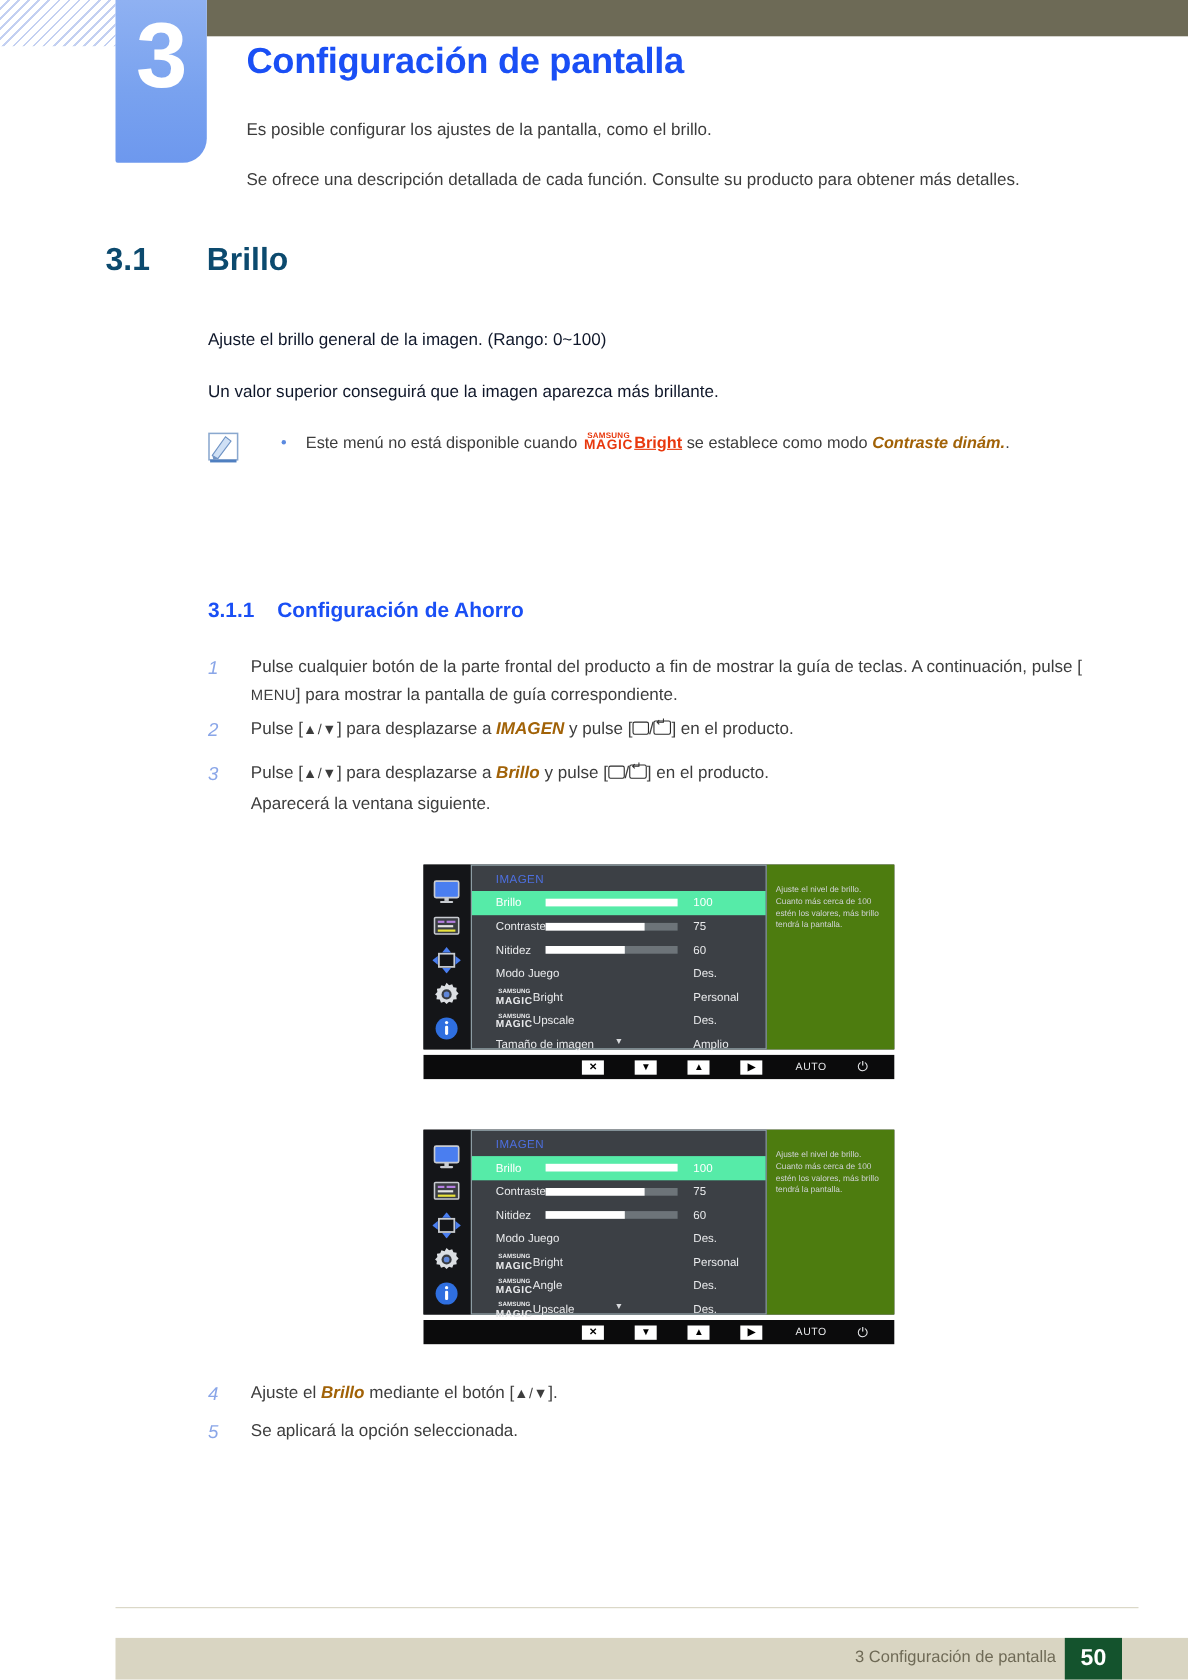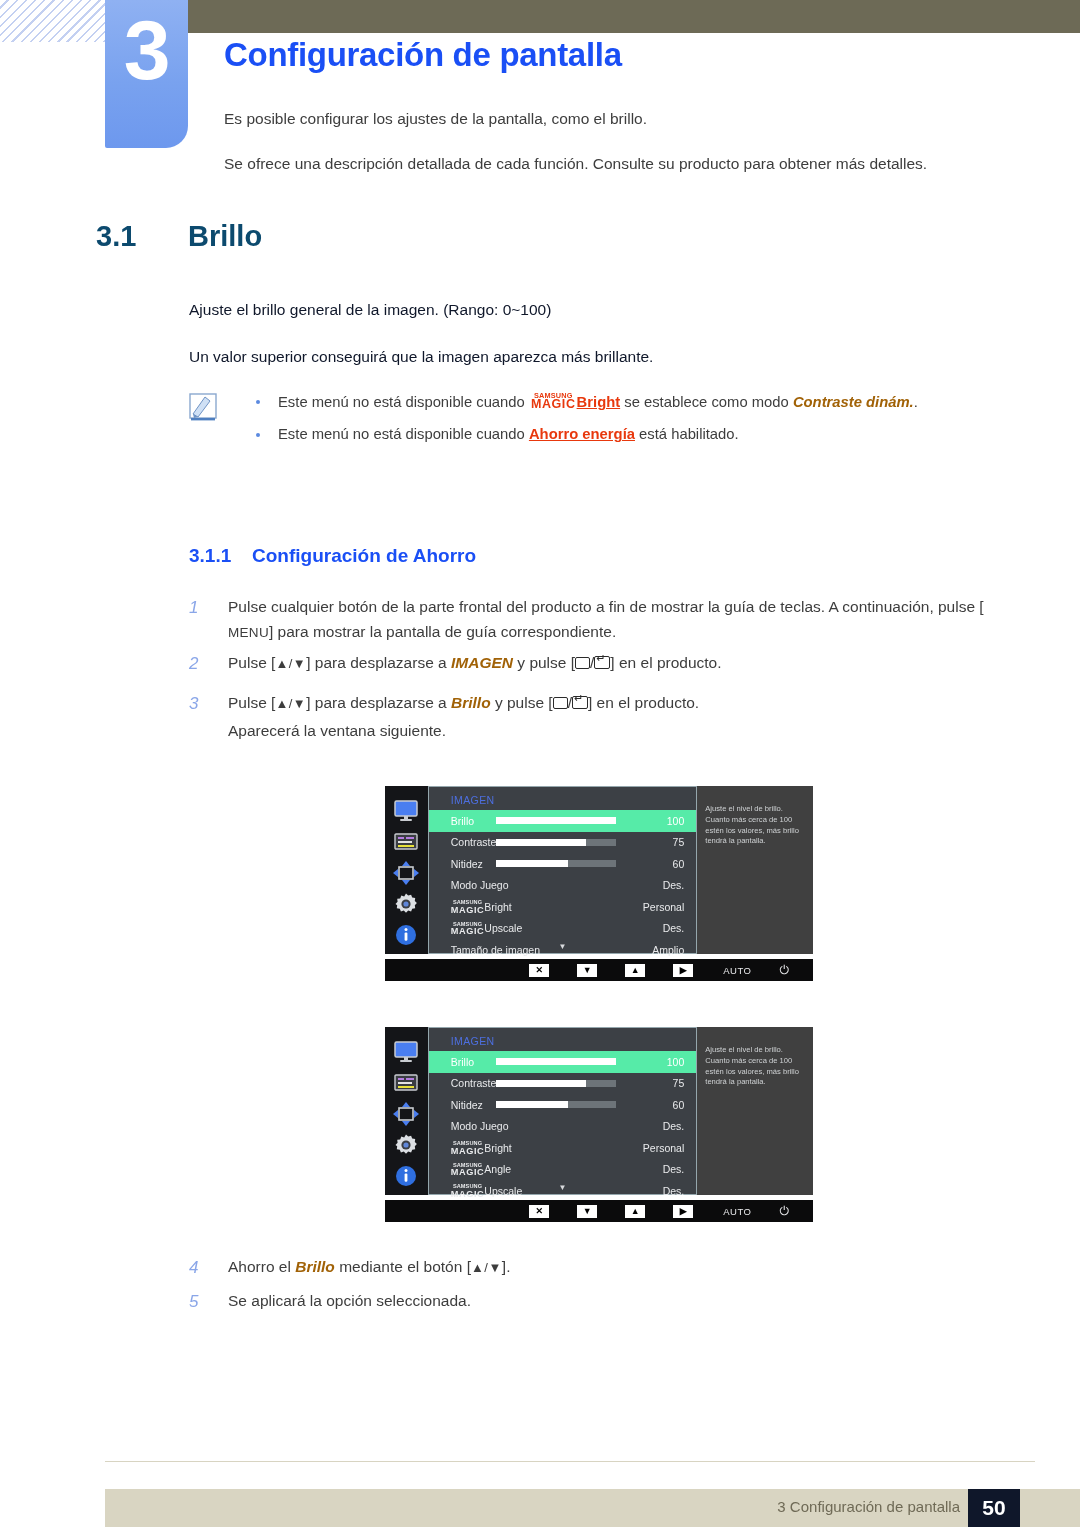--- a/index.html
+++ b/index.html
@@ -284,26 +284,26 @@
     margin-right: 14px;
   }
   .osd-row.sel .osd-bar { background: rgba(255,255,255,.35); }
   .osd-bar > span {
     display: block;
     height: 100%;
     background: #ffffff;
   }
   .osd-val {
     width: 54px;
-    text-align: right;
+    text-align: left;
     font-size: 10.5px;
   }
   .osd-help {
     width: 128px;
-    background: #404040;
+    background: #4d7c0f;
     color: #cfd2d4;
     font-size: 7.6px;
     line-height: 1.42;
     padding: 18px 8px 0 8px;
     box-sizing: border-box;
   }
   .osd-down {
     position: absolute;
     left: 50%;
     bottom: 2px;
@@ -385,21 +385,21 @@
   .foot-text {
     position: absolute;
     right: 120px; top: 1498px;
     font-size: 15px;
     color: #6f6a56;
   }
   .foot-page {
     position: absolute;
     left: 968px; top: 1489px;
     width: 52px; height: 38px;
-    background: #0f172a;
+    background: #14532d;
     color: #ffffff;
     font-size: 21px;
     font-weight: 700;
     display: flex;
     align-items: center;
     justify-content: center;
   }
 </style>
 </head>
 <body>
@@ -428,23 +428,20 @@
     <path d="M5 22 L10 25 L6 26 Z" fill="#6f93c4"></path>
     <rect x="3" y="26" width="24" height="2.4" fill="#4f7fc0"></rect>
   </svg>
 </div>
 <div class="note-list">
 
   <div class="note-item">
     <span>Este menú no está disponible cuando </span><span class="magic"><span class="sam">SAMSUNG</span><span class="mag">MAGIC</span></span><span class="hl-ul">Bright</span><span> se establece como modo </span><span class="hl-red">Contraste dinám.</span><span>.</span>
   </div>
 
-  <div class="note-item">
-    <span>Este menú no está disponible cuando </span><span class="hl-ul">Ahorro energía</span><span> está habilitado.</span>
-  </div>
 
 
 </div>
 
 <div class="h3">
   <span class="h3num">3.1.1</span><span>Configuración de Ahorro</span>
 </div>
 
 <div class="step s1">
   <span class="num">1</span><span>Pulse cualquier botón de la parte frontal del producto a fin de mostrar la guía de teclas. A continuación, pulse [</span><span class="key">MENU</span><span>] para mostrar la pantalla de guía correspondiente.</span>
@@ -706,21 +703,21 @@
     <span class="btn-glyph">✕</span>
     <span class="btn-glyph">▼</span>
     <span class="btn-glyph">▲</span>
     <span class="btn-glyph">▶</span>
     <span class="btn-text">AUTO</span>
     <span class="btn-power">⏻</span>
   </div>
 </div>
 
 <div class="step s4">
-  <span class="num">4</span><span>Ahorro el </span><span class="hl-red">Brillo</span><span> mediante el botón [</span><span class="arrowkeys">▲/▼</span><span>].</span>
+  <span class="num">4</span><span>Ajuste el </span><span class="hl-red">Brillo</span><span> mediante el botón [</span><span class="arrowkeys">▲/▼</span><span>].</span>
 </div>
 
 <div class="step s5">
   <span class="num">5</span><span>Se aplicará la opción seleccionada.</span>
 </div>
 
 <div class="foot-rule"></div>
 <div class="foot-band"></div>
 <div class="foot-text">3 Configuración de pantalla</div>
 <div class="foot-page">50</div>

